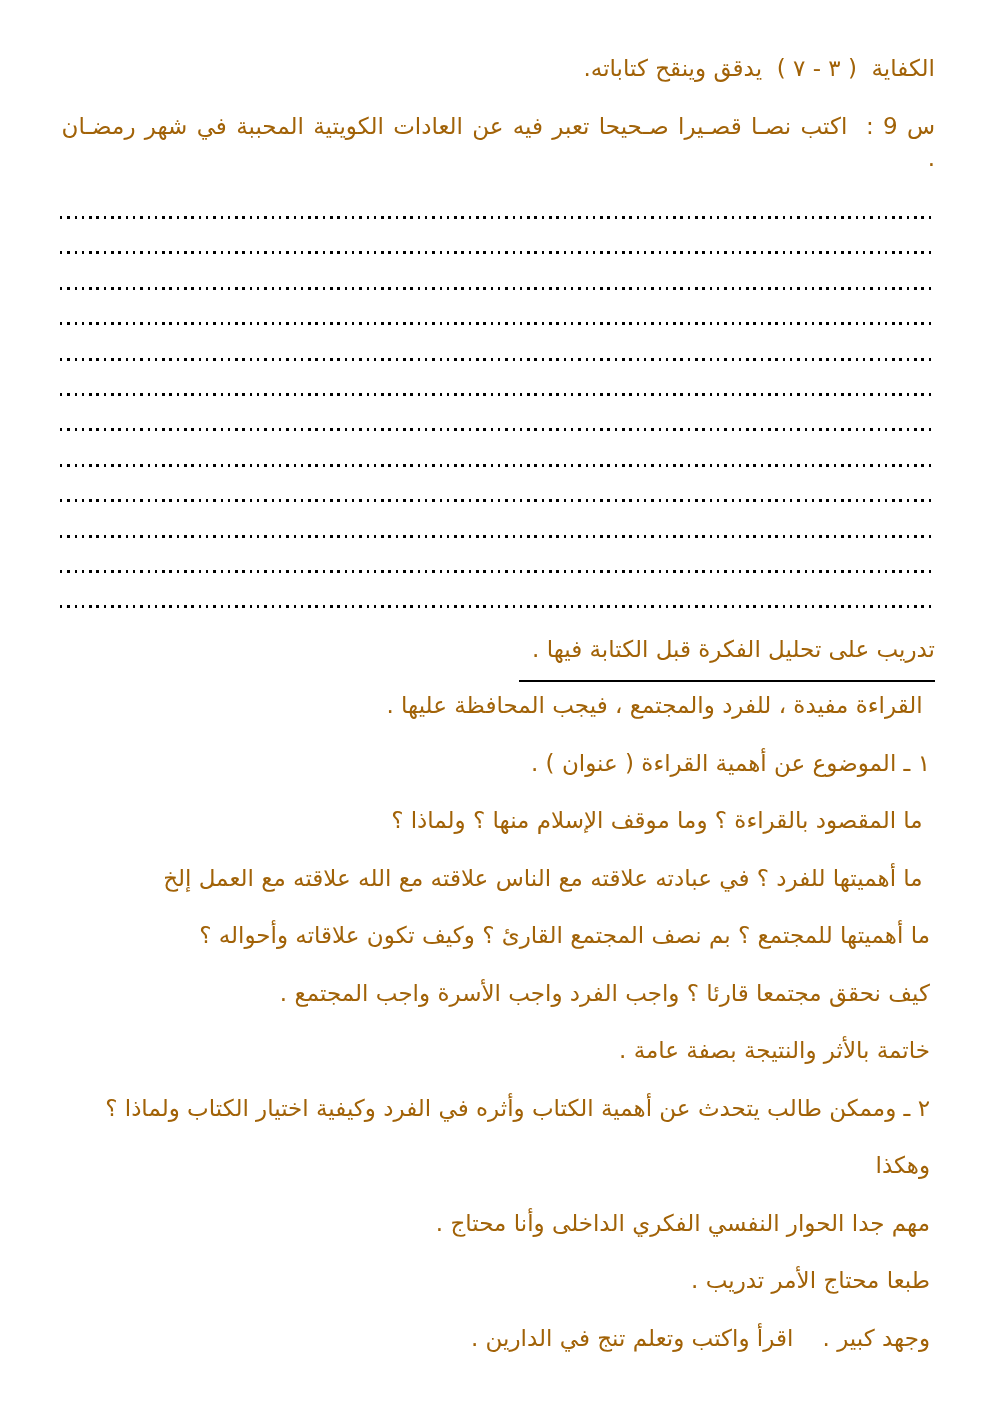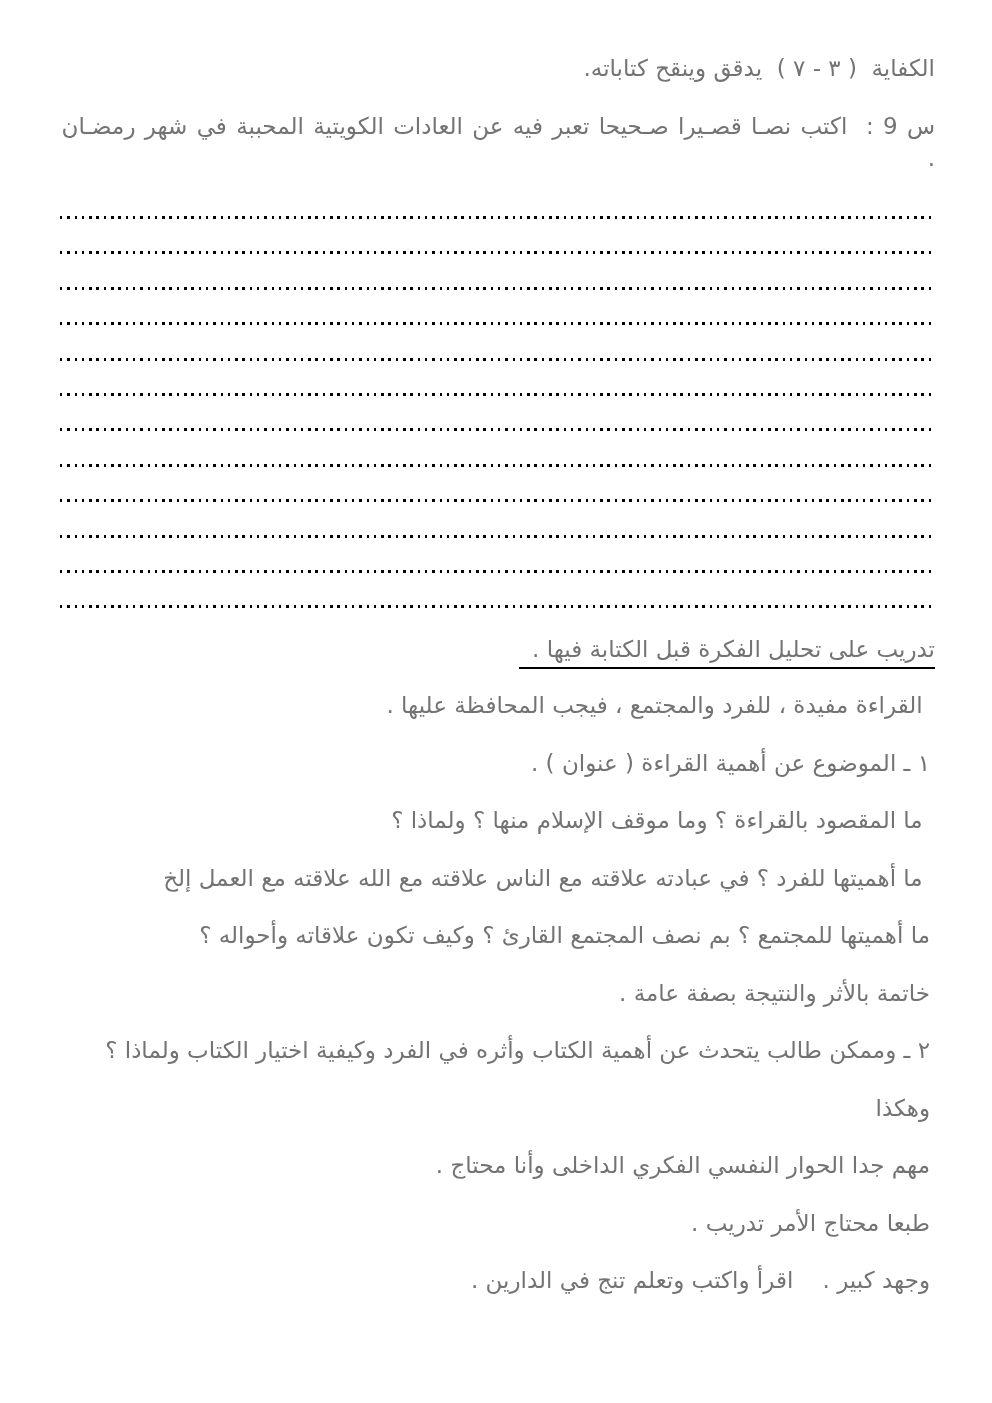--- a/index.html
+++ b/index.html
@@ -8,21 +8,21 @@
     background: #ffffff;
   }
   .page {
     position: relative;
     box-sizing: border-box;
     width: 992px;
     height: 1403px;
     background: #ffffff;
     direction: rtl;
     text-align: right;
-    color: #737373;
+    color: #a16207;
     font-family: "DejaVu Sans", sans-serif;
     padding: 52px 57px 0 60px;
     overflow: hidden;
   }
   .competency {
     font-size: 23px;
     line-height: 32px;
     margin: 0;
     white-space: pre-wrap;
   }
@@ -48,21 +48,21 @@
   .dotted-line + .dotted-line {
     margin-top: 32.4px;
   }
   .heading-row {
     margin: 0;
     line-height: 34px;
   }
   .heading-underline {
     font-size: 23px;
     border-bottom: 2px solid #000000;
-    padding-bottom: 5px;
+    padding-bottom: 18px;
     padding-left: 6px;
     white-space: pre-wrap;
   }
   .analysis {
     margin-top: 10px;
   }
   .body-line {
     font-size: 23px;
     line-height: 52.5px;
     margin: 5px;
@@ -96,20 +96,21 @@
   <p class="heading-row">
     <span class="heading-underline">تدريب على تحليل الفكرة قبل الكتابة فيها . </span>
   </p>
 
   <div class="analysis">
       <p class="body-line"> القراءة مفيدة ، للفرد والمجتمع ، فيجب المحافظة عليها .</p>
       <p class="body-line">١ ـ الموضوع عن أهمية القراءة ( عنوان ) .</p>
       <p class="body-line"> ما المقصود بالقراءة ؟ وما موقف الإسلام منها ؟ ولماذا ؟</p>
       <p class="body-line"> ما أهميتها للفرد ؟ في عبادته علاقته مع الناس علاقته مع الله علاقته مع العمل إلخ</p>
       <p class="body-line">ما أهميتها للمجتمع ؟ بم نصف المجتمع القارئ ؟ وكيف تكون علاقاته وأحواله ؟</p>
+      <p class="body-line">كيف نحقق مجتمعا قارئا ؟ واجب الفرد واجب الأسرة واجب المجتمع .</p>
       <p class="body-line">خاتمة بالأثر والنتيجة بصفة عامة .</p>
       <p class="body-line">٢ ـ وممكن طالب يتحدث عن أهمية الكتاب وأثره في الفرد وكيفية اختيار الكتاب ولماذا ؟</p>
       <p class="body-line">وهكذا</p>
       <p class="body-line">مهم جدا الحوار النفسي الفكري الداخلى وأنا محتاج .</p>
       <p class="body-line">طبعا محتاج الأمر تدريب .</p>
       <p class="body-line">وجهد كبير .    اقرأ واكتب وتعلم تنج في الدارين .</p>
     </div>
 
 </div>
 

